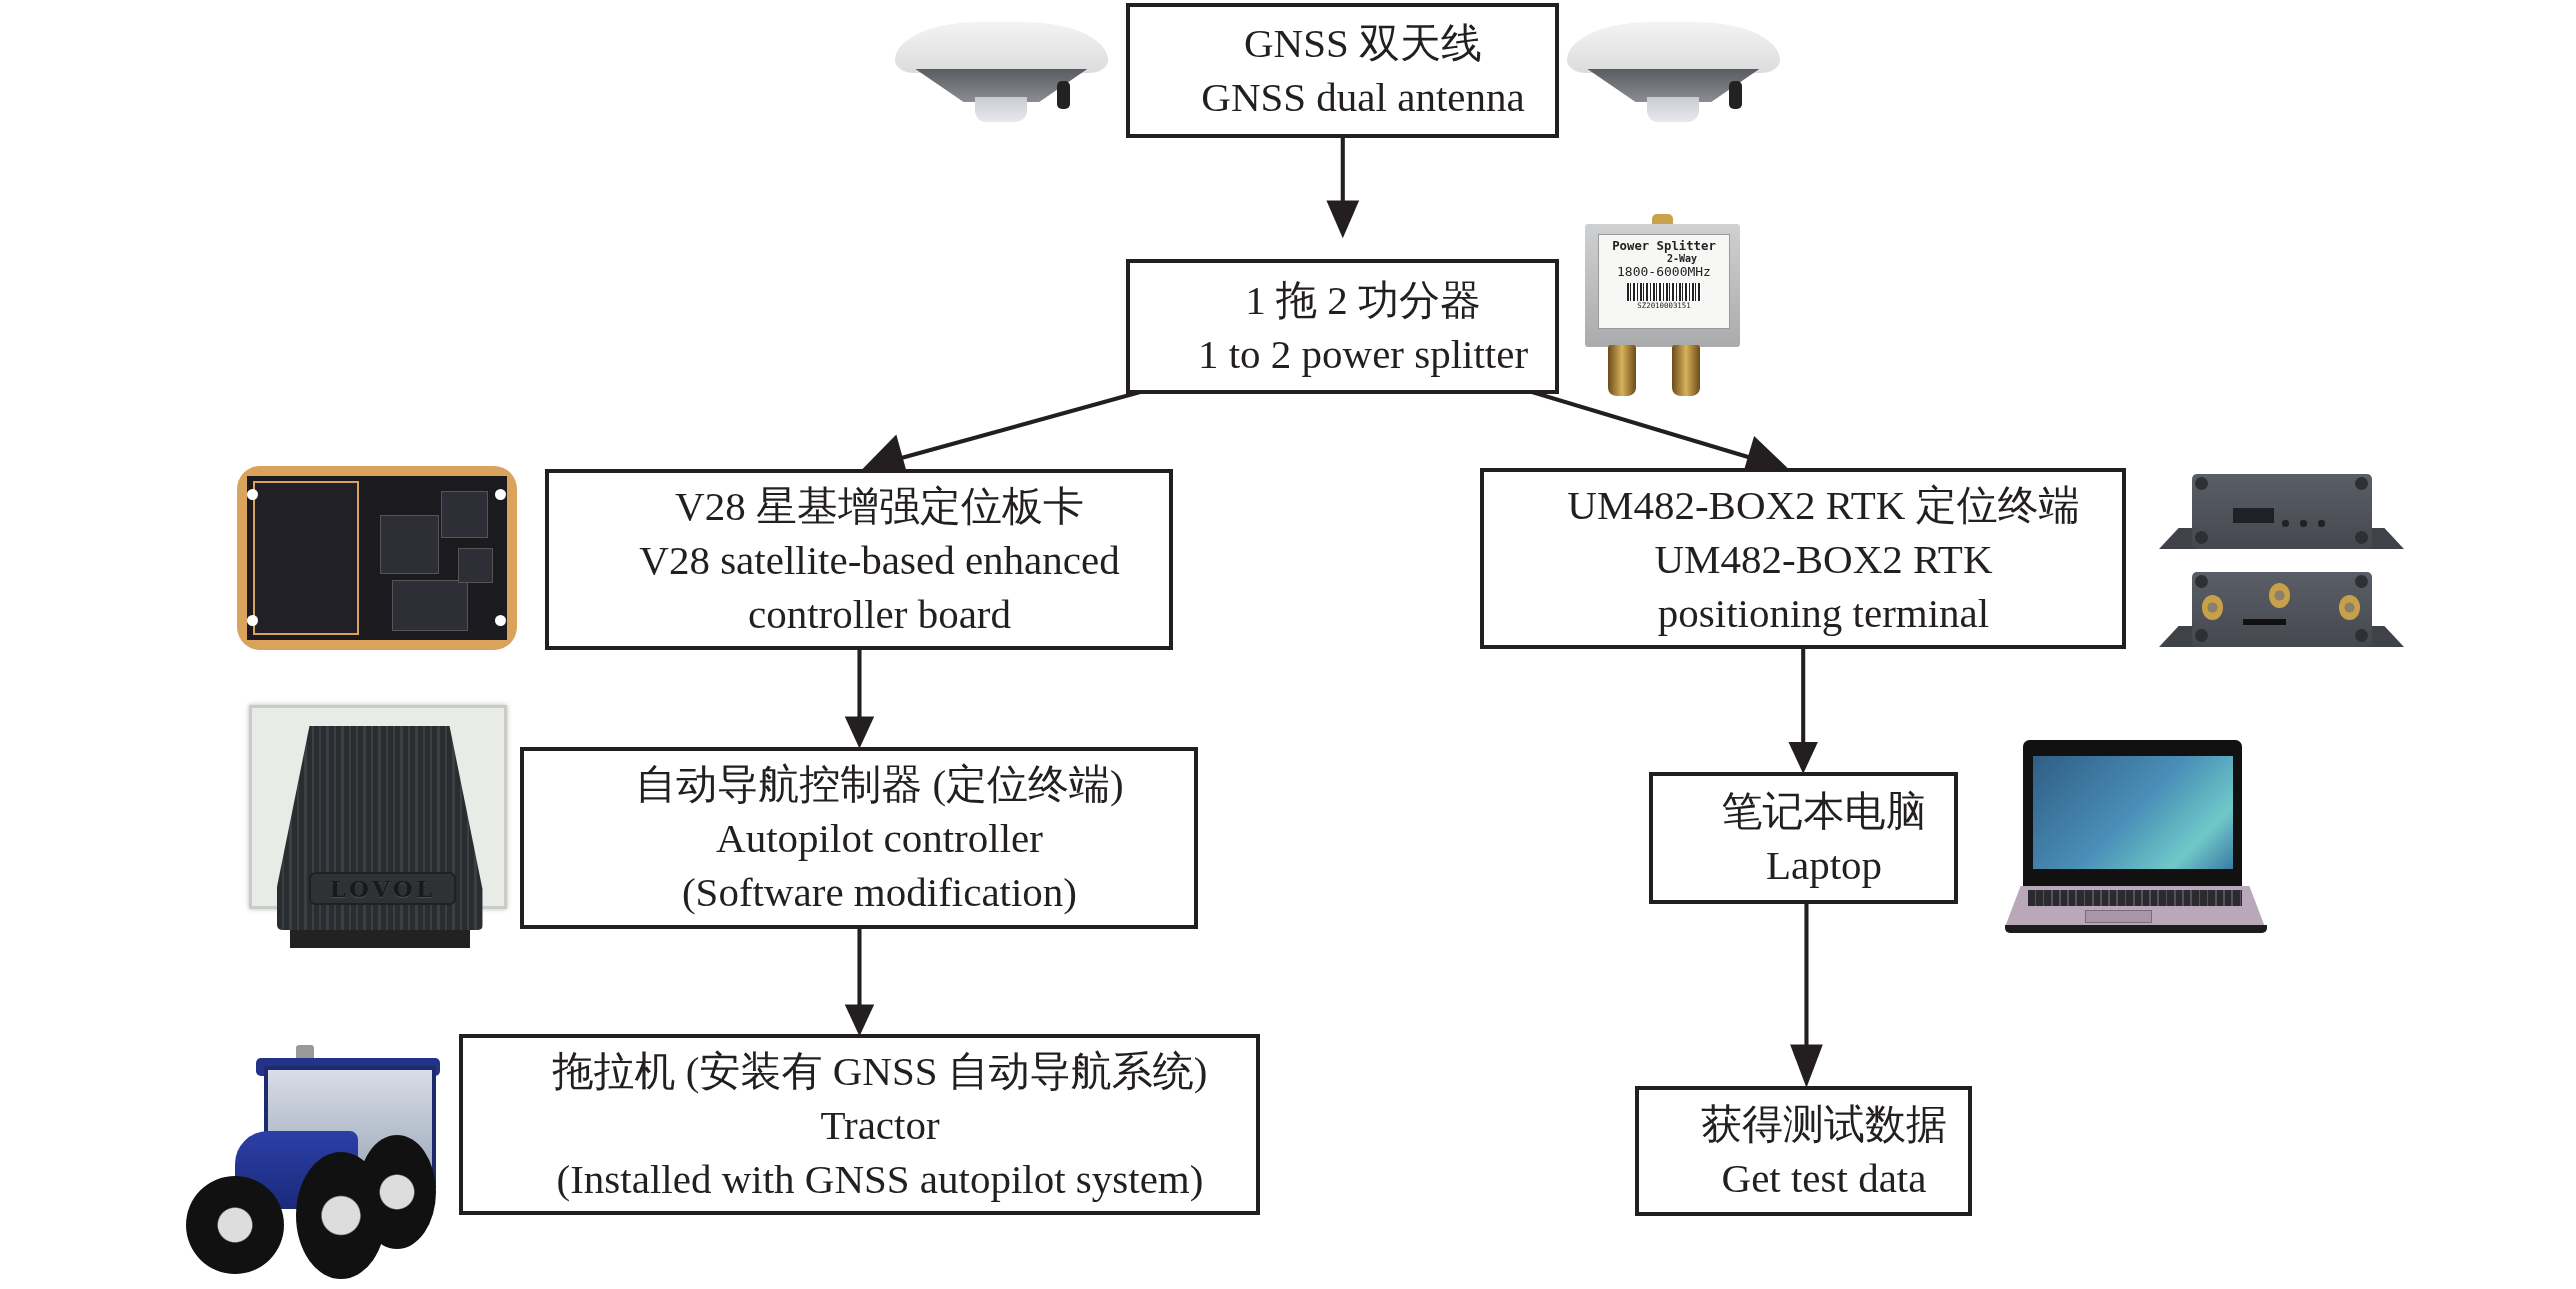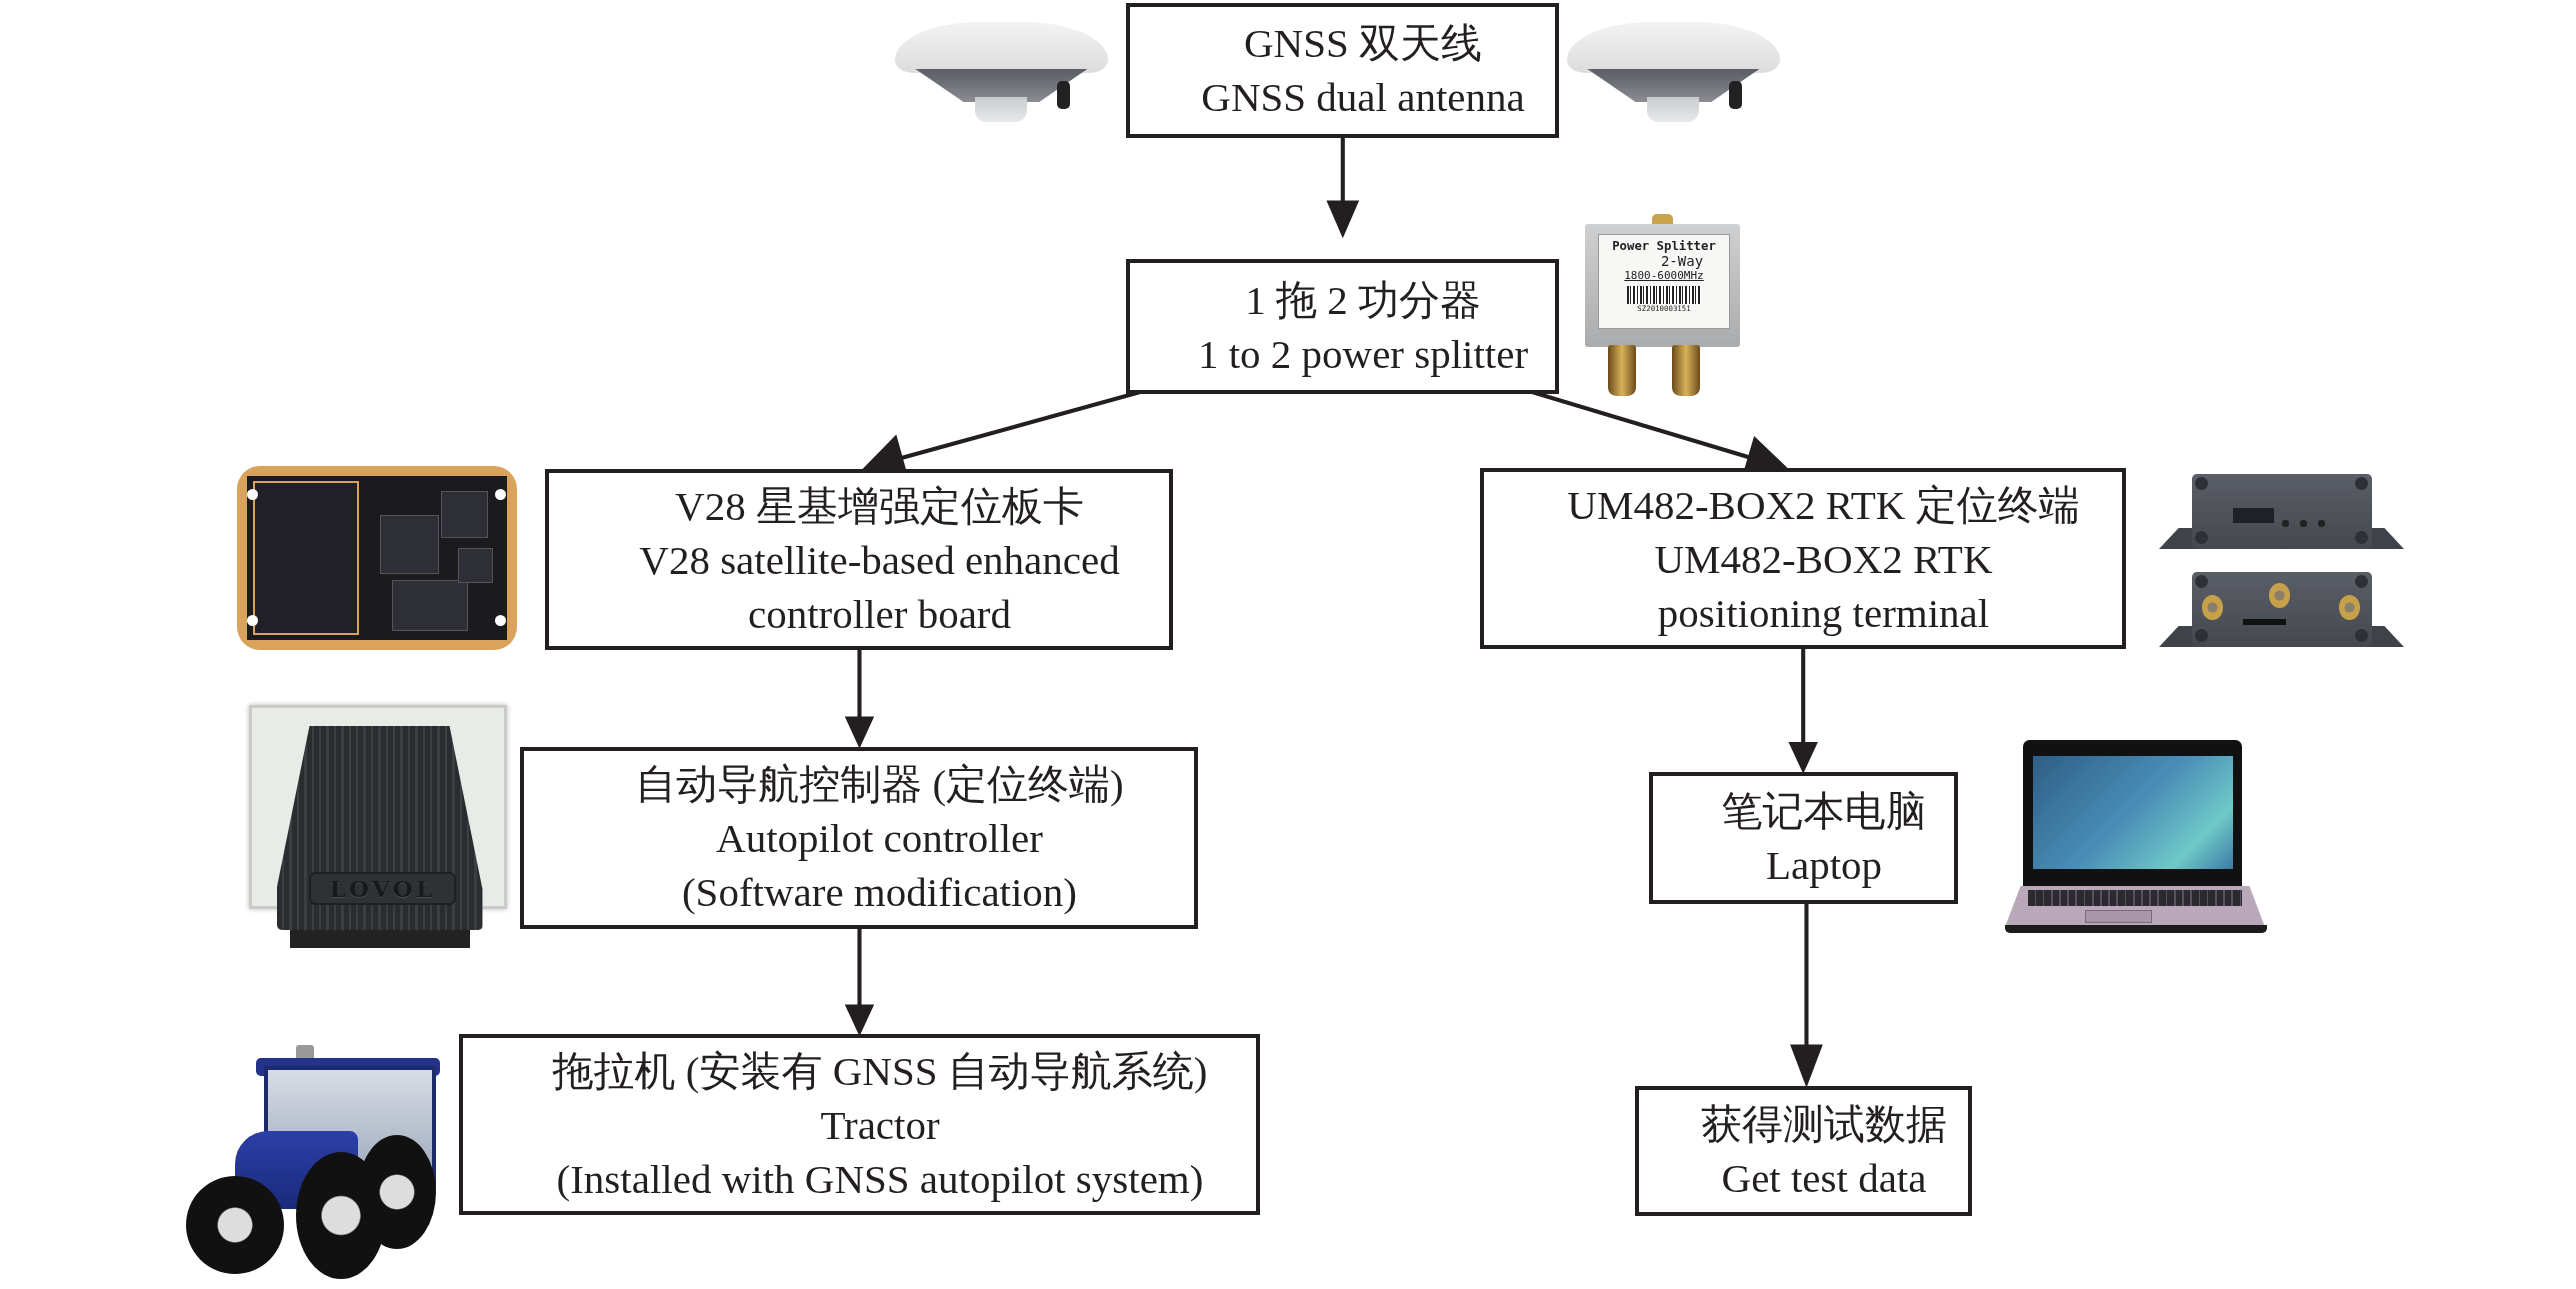--- a/index.html
+++ b/index.html
@@ -23,22 +23,22 @@
                    background: #222; border-radius: 4.9px; }
 
   
   .splitter { position: absolute; left: 1585px; top: 214px; width: 155px; height: 184px; }
   .splitter .body { position: absolute; left: 0; top: 9.8px; width: 155px; height: 123px;
                     background: linear-gradient(#cfd0d2, #a9abad); border-radius: 3.3px; }
   .splitter .label { position: absolute; left: 13px; top: 19.6px; width: 132px; height: 95px;
                      background: #f7f7f5; border: 1.6px solid #999; box-sizing: border-box;
                      font-family: "DejaVu Sans Mono", monospace; color: #222; text-align: center; }
   .splitter .label .t1 { font-size: 12.3px; font-weight: bold; margin-top: 4.9px; }
-  .splitter .label .t2 { font-size: 14px; font-weight: normal; margin-left: 36px; }
-  .splitter .label .t3 { font-size: 11px; text-decoration: underline; }
+  .splitter .label .t2 { font-size: 10px; font-weight: bold; margin-left: 36px; }
+  .splitter .label .t3 { font-size: 13px; }
   .splitter .label .bar { width: 74px; height: 18px; margin: 3.3px auto 0;
                           background: repeating-linear-gradient(90deg, #222 0 1.6px, #fff 1.6px 3.3px, #222 3.3px 4.1px, #fff 4.1px 6.5px); }
   .splitter .label .t4 { font-size: 7.4px; }
   .splitter .topconn { position: absolute; left: 67px; top: 0; width: 21px; height: 13px; background: #c9a24a; border-radius: 4.9px 4.9px 0 0; }
   .splitter .out { position: absolute; top: 131px; width: 28px; height: 51px;
                    background: linear-gradient(90deg, #6b4a1a, #d8b25a, #6b4a1a); border-radius: 3.3px 3.3px 8.2px 8.2px; }
 
   
   .board { position: absolute; left: 237px; top: 466px; width: 280px; height: 184px;
            background: #d9a35c; border-radius: 23px; }

